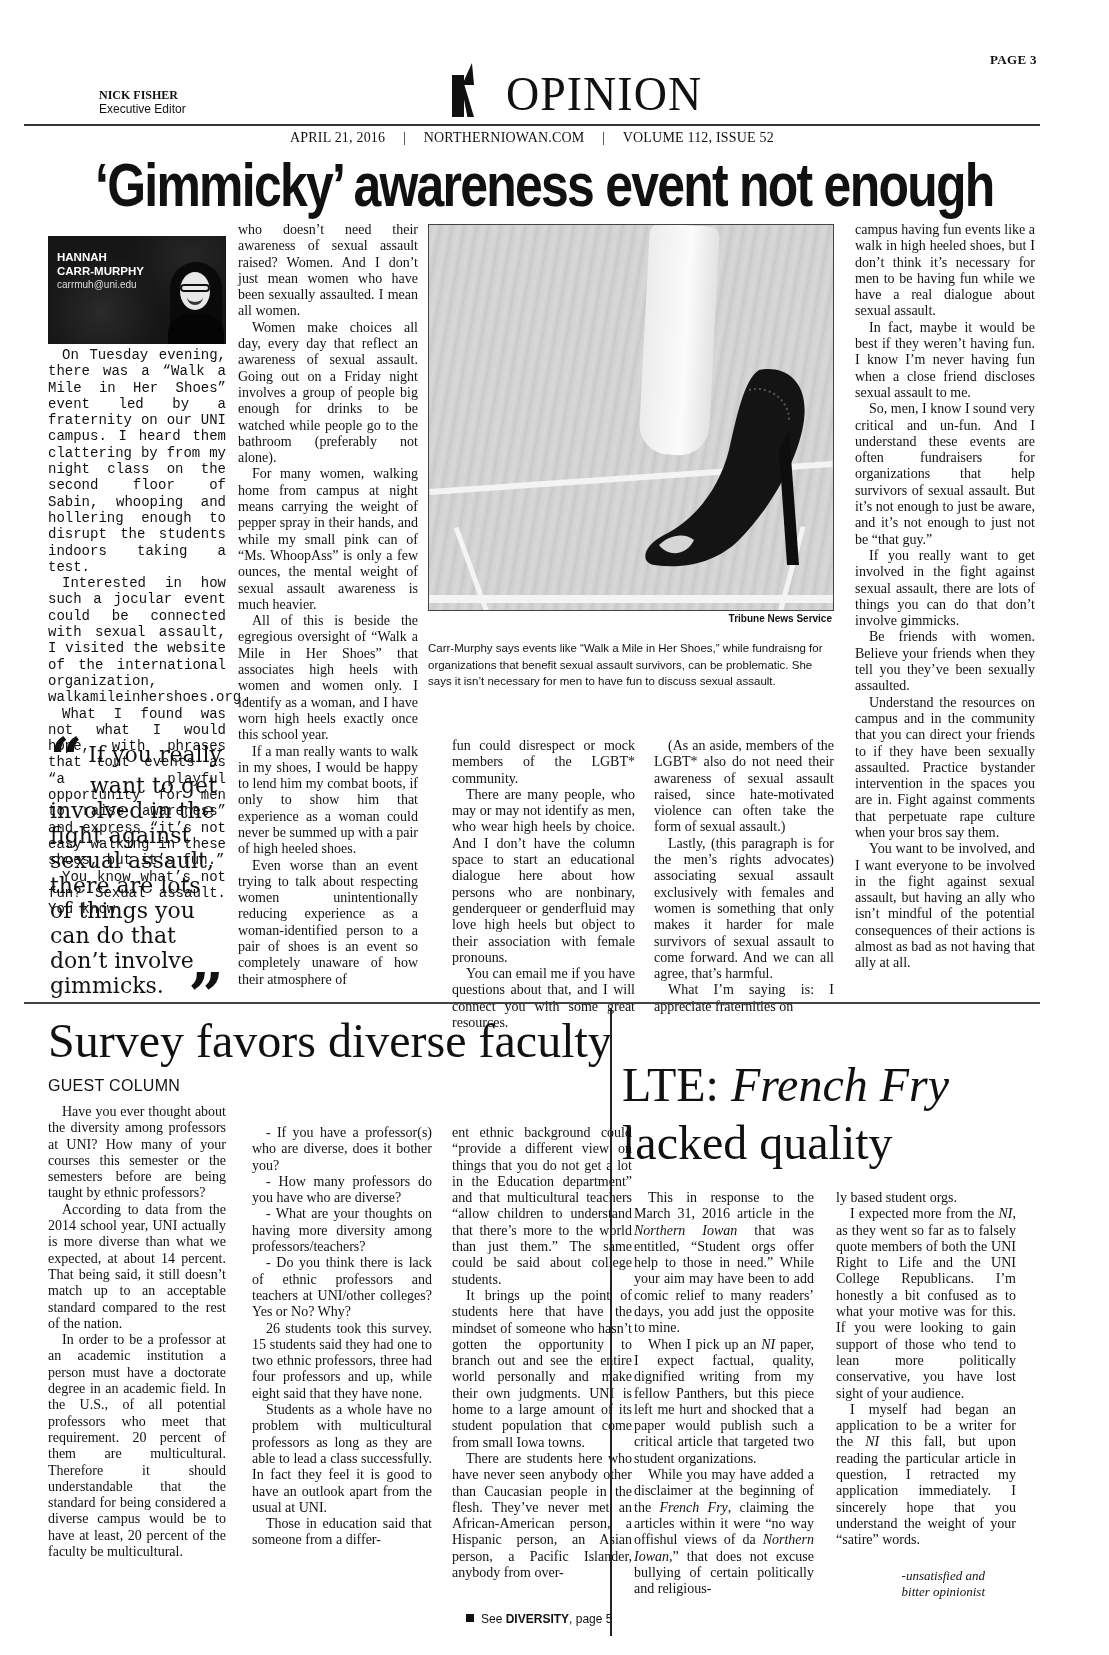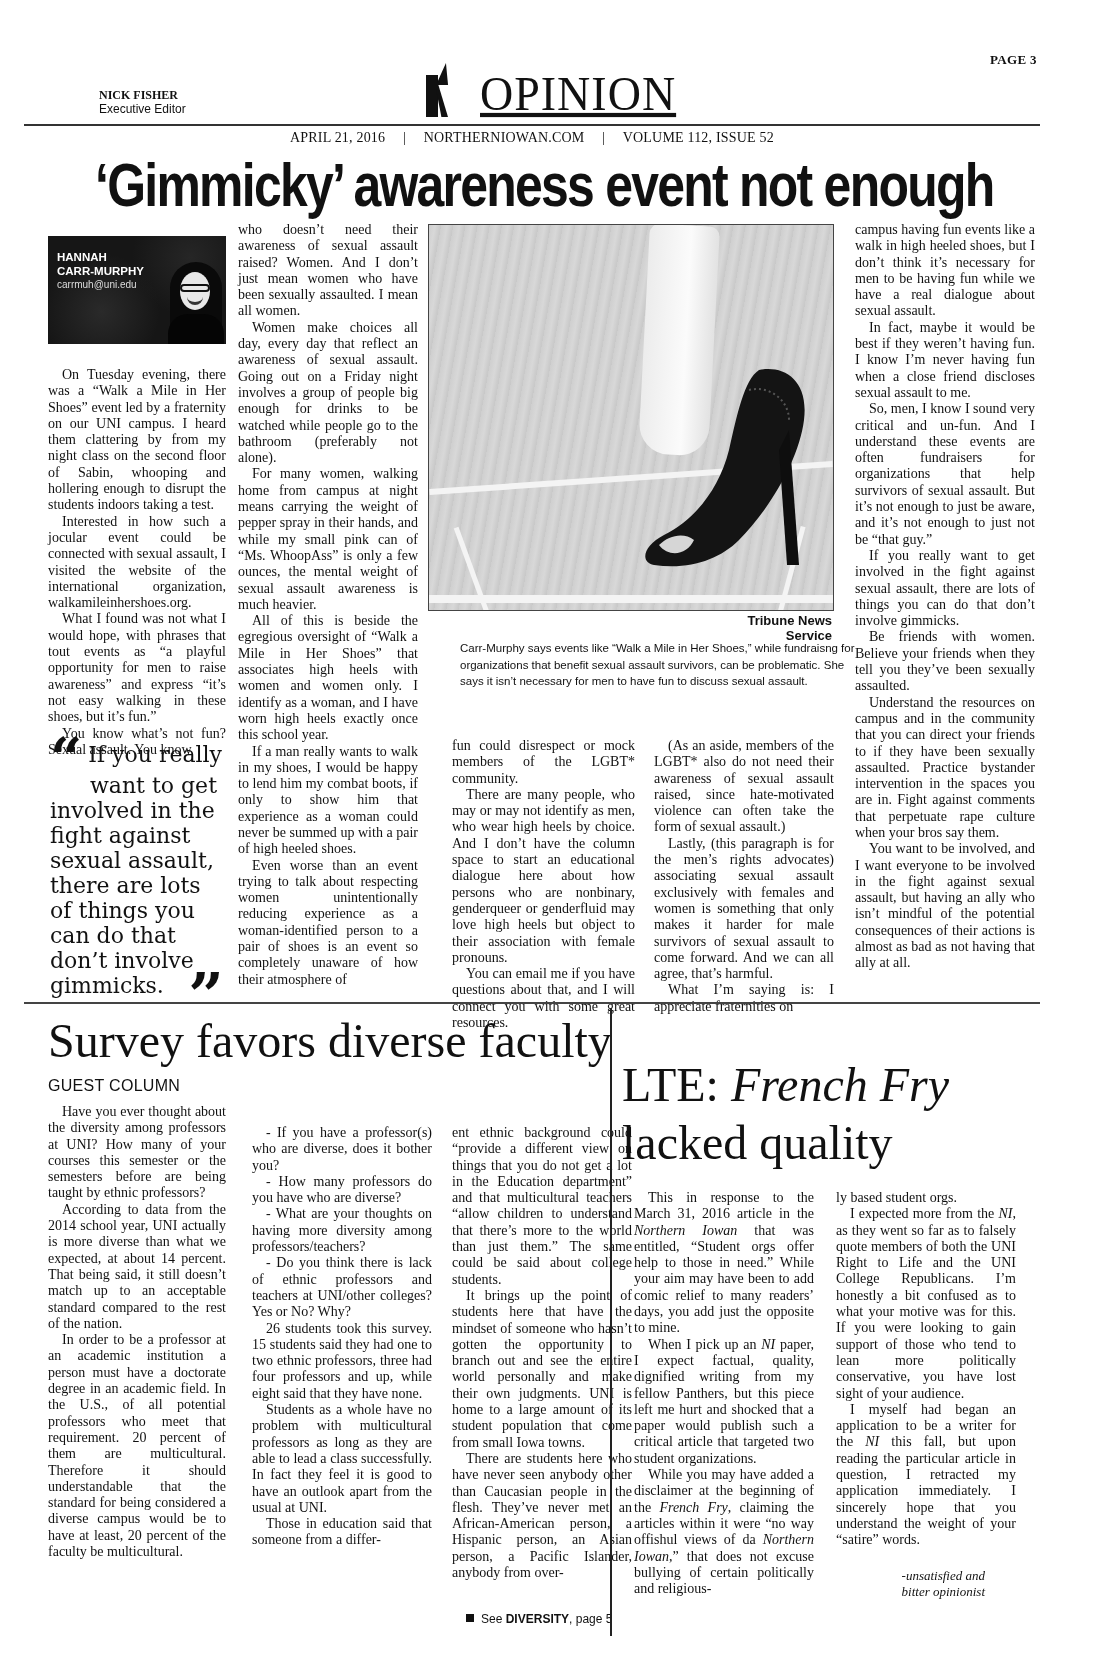--- a/index.html
+++ b/index.html
@@ -2,21 +2,21 @@
 <html><head>
 <meta charset="utf-8">
 <style>
   html, body { margin: 0; padding: 0; background: #ffffff; }
   body { width: 1109px; height: 1655px; position: relative; overflow: hidden; color: #111; font-family: "Liberation Serif", "DejaVu Serif", serif; }
   .abs { position: absolute; }
   .page-num { left: 990px; top: 52px; font-size: 13px; font-weight: bold; letter-spacing: 0.3px; }
   .editor { left: 99px; top: 88px; line-height: 14px; }
   .editor-name { font-size: 12px; font-weight: bold; font-family: "Liberation Serif", serif; }
   .editor-role { font-size: 12px; font-family: "Liberation Sans", sans-serif; }
-  .masthead { left: 426px; top: 55px; height: 62px; display: flex; align-items: flex-end; text-decoration: underline; }
+  .masthead { left: 452px; top: 55px; height: 62px; display: flex; align-items: flex-end; }
   .logo-n { width: 30px; height: 54px; position: relative; margin-right: 24px; }
   .logo-n .bar { position: absolute; left: 0; top: 12px; width: 12px; height: 42px; background: #111; }
   .logo-n .diag { position: absolute; left: 10px; top: 14px; width: 12px; height: 40px; background: #111; clip-path: polygon(0 0, 100% 100%, 45% 100%, 0 30%); }
   .logo-n .flag { position: absolute; left: 13px; top: 0; width: 0; height: 0; border-left: 4px solid transparent; border-right: 8px solid transparent; border-bottom: 22px solid #111; transform: skewX(-15deg); }
   .section-title { font-size: 46px; letter-spacing: 1px; line-height: 46px; font-family: "Liberation Serif", serif; transform: scaleY(1.05); }
   .rule-top { left: 24px; top: 124px; width: 1016px; height: 2px; background: #333; }
   .dateline { left: 24px; top: 130px; width: 1016px; text-align: center; font-size: 14px; letter-spacing: 0.2px; }
   .dateline .sep { display: inline-block; margin: 0 14px; }
   .headline { left: 24px; top: 150px; width: 1016px; text-align: center; font-family: "Liberation Sans", sans-serif; font-weight: bold; font-size: 58px; letter-spacing: -2px; line-height: 66px; transform: scaleX(0.86) scaleY(1.05); transform-origin: center top; white-space: nowrap; }
   .col { position: absolute; font-size: 14px; line-height: 16.3px; text-align: justify; hyphens: manual; }
@@ -33,22 +33,22 @@
   .portrait .shoulders { position: absolute; left: 0; top: 52px; width: 56px; height: 30px; border-radius: 20px 20px 0 0; background: #050505; }
   .pullquote { left: 50px; top: 742px; width: 178px; font-family: "DejaVu Serif", serif; font-size: 22px; line-height: 25px; }
   .pullquote .open-q { font-size: 56px; font-weight: bold; line-height: 30px; vertical-align: -16px; margin-right: 6px; font-family: "DejaVu Serif", serif; }
   .pullquote .close-q { position: absolute; right: 4px; bottom: -18px; font-size: 62px; font-weight: bold; line-height: 40px; font-family: "DejaVu Serif", serif; }
   .pullquote .indent { padding-left: 40px; display: block; }
   .photo { left: 428px; top: 224px; width: 404px; height: 385px; border: 1px solid #444; overflow: hidden; background: #d9d9d9; }
   .photo .floor { position: absolute; left: 0; top: 0; width: 100%; height: 100%; background: repeating-linear-gradient(100deg, #cfcfcf 0, #d8d8d8 6px, #c8c8c8 12px); }
   .photo .stripe { position: absolute; background: #f4f4f4; }
   .photo .leg { position: absolute; left: 215px; top: 0; width: 70px; height: 230px; background: linear-gradient(90deg, #ececec, #fbfbfb 60%, #e2e2e2); border-radius: 10px 10px 30px 30px; transform: rotate(3deg); }
   .photo .shoe { position: absolute; left: 180px; top: 135px; width: 210px; height: 220px; }
-  .credit { left: 700px; top: 613px; width: 132px; text-align: right; font-family: "Liberation Sans", sans-serif; font-weight: bold; font-size: 13px; }
-  .caption { left: 428px; top: 640px; width: 406px; font-family: "Liberation Sans", sans-serif; font-size: 11.5px; line-height: 16.5px; margin-left: 32px; }
+  .credit { left: 700px; top: 613px; width: 132px; text-align: right; font-family: "Liberation Sans", sans-serif; font-weight: bold; font-size: 10px; }
+  .caption { left: 428px; top: 640px; width: 406px; font-family: "Liberation Sans", sans-serif; font-size: 11.5px; line-height: 16.5px; }
   .rule-mid { left: 24px; top: 1002px; width: 1016px; height: 2px; background: #444; }
   .vrule { left: 610px; top: 1008px; width: 2px; height: 628px; background: #222; }
   .headline2 { left: 48px; top: 1012px; font-size: 48px; line-height: 58px; white-space: nowrap; font-family: "Liberation Serif", serif; }
   .guest { left: 48px; top: 1077px; font-family: "Liberation Sans", sans-serif; font-size: 16px; letter-spacing: 0.3px; }
   .lte-head { left: 622px; top: 1056px; width: 410px; font-size: 48px; line-height: 58px; font-family: "Liberation Serif", serif; }
   .lte-head em { font-style: italic; }
   .see-more { left: 466px; top: 1612px; font-family: "Liberation Sans", sans-serif; font-size: 12px; }
   .see-more .sq { display: inline-block; width: 8px; height: 8px; background: #111; margin-right: 7px; vertical-align: 1px; }
   .signoff { left: 855px; top: 1568px; width: 130px; text-align: right; font-style: italic; font-size: 13px; line-height: 16px; }
 </style>
@@ -91,21 +91,21 @@
   <div class="byline-email">carrmuh@uni.edu</div>
   <div class="portrait">
     <div class="hair"></div>
       <div class="shoulders"></div>
       <div class="face"></div>
       <div class="glasses"></div>
       <div class="smile"></div>
   </div>
 </div>
 
-<div class="col" style="left:48px; top:367px; width:178px;">
+<div class="col" style="left:48px; top:347px; width:178px;font-family:Liberation Mono, monospace;">
   <p>On Tuesday evening, there was a “Walk a Mile in Her Shoes” event led by a fraternity on our UNI campus. I heard them clattering by from my night class on the second floor of Sabin, whooping and hollering enough to disrupt the students indoors taking a test.</p>
   <p>Interested in how such a jocular event could be connected with sexual assault, I visited the website of the international organization, walkamileinhershoes.org.</p>
   <p>What I found was not what I would hope, with phrases that tout events as “a playful opportunity for men to raise awareness” and express “it’s not easy walking in these shoes, but it’s fun.”</p>
   <p>You know what’s not fun? Sexual assault. You know</p>
 </div>
 
 <div class="abs pullquote">
   <span class="open-q">“</span><span>If you really</span>
   <span class="indent">want to get</span>
   <span>involved in the fight against sexual assault, there are lots of things you can do that don’t involve gimmicks.</span>

